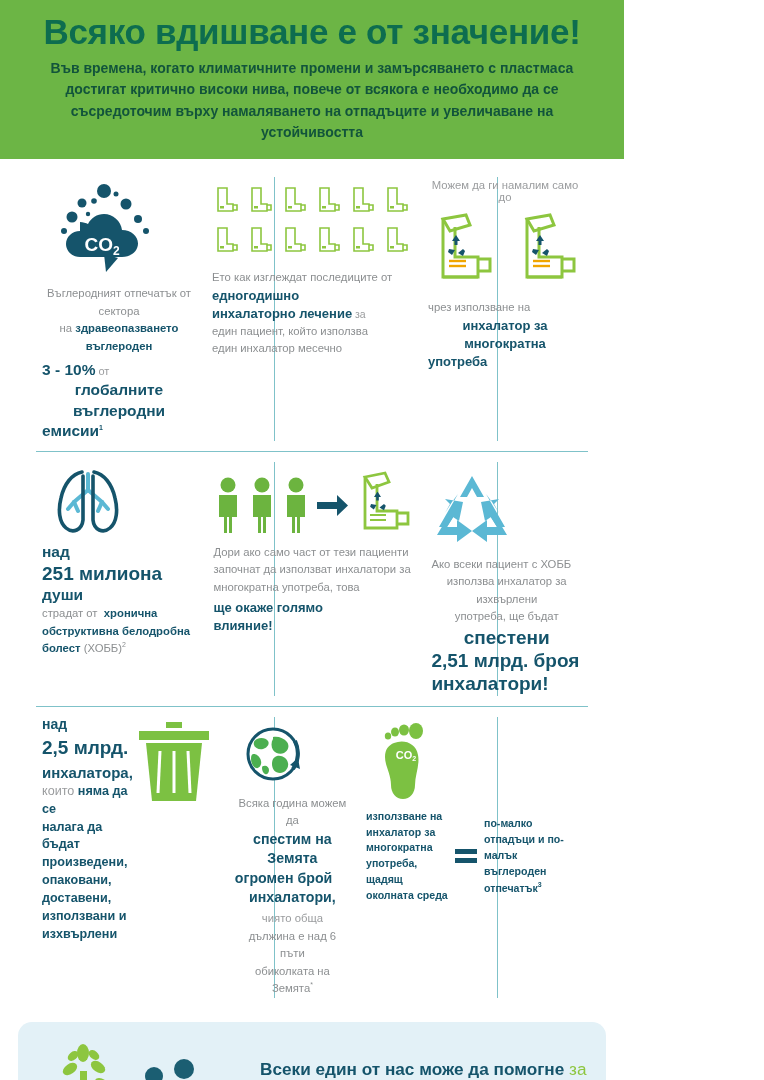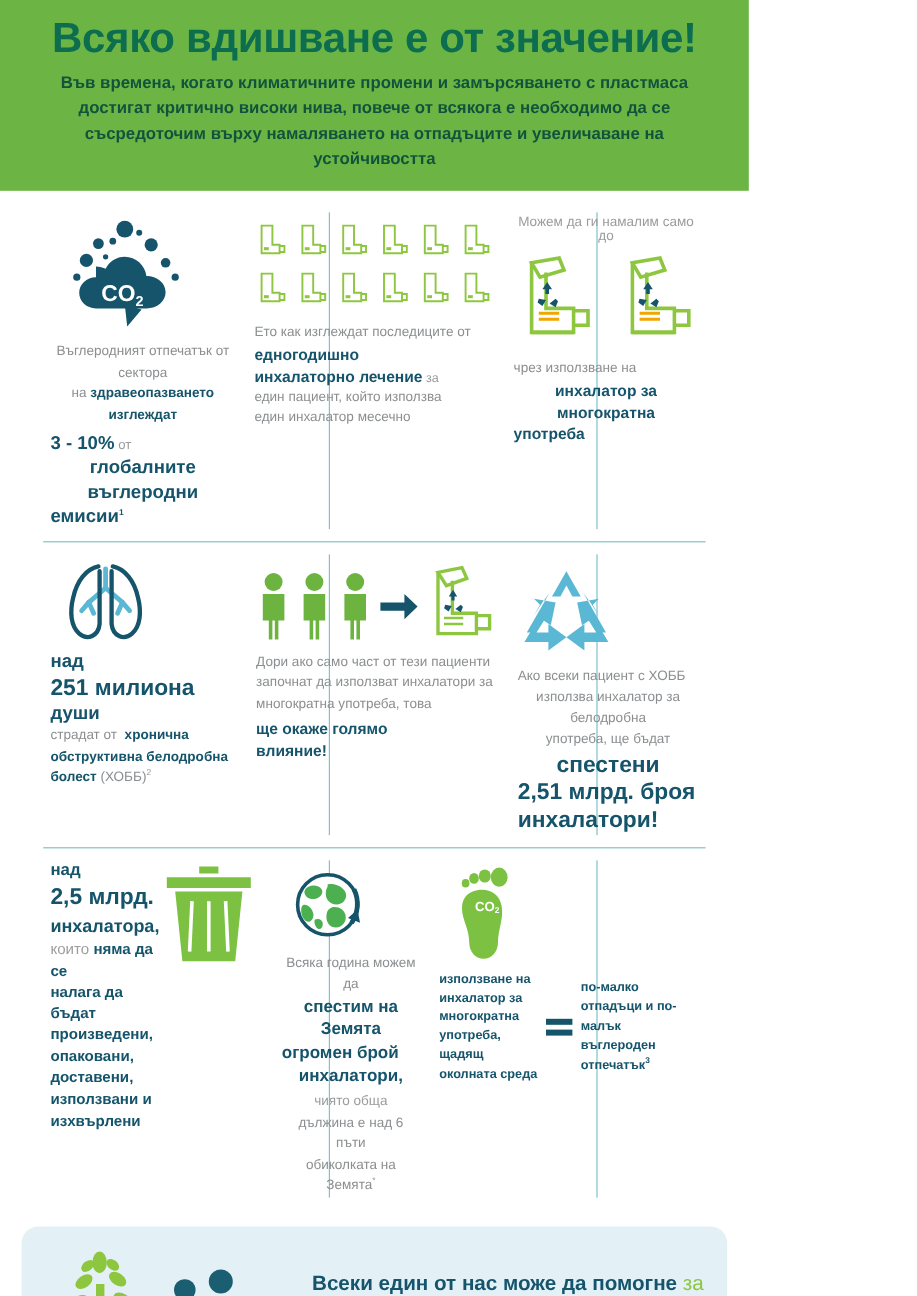--- a/index.html
+++ b/index.html
@@ -142,21 +142,21 @@
               <circle cx="104" cy="52" r="3"></circle>
                 <circle cx="46" cy="35" r="2.2"></circle>
               <path d="M38 52c-8 0-14 6-14 13s6 13 14 13h42c9 0 16-6 16-13.5S89 51 80 51c-1-9-9-16-18-16-7 0-13 4-16 10-2-1-5-2-8-2z"></path>
               <path d="M62 75l2 18 12-14z"></path>
             </g>
             <text x="60" y="72" font-size="19" font-weight="bold" fill="#ffffff" text-anchor="middle" font-family="Liberation Sans, sans-serif">CO<tspan font-size="12" dy="4">2</tspan></text>
           </svg>
         </div>
         <div class="txt blk">Въглеродният отпечатък от сектора</div>
         <div class="txt">
-          <span>на </span><b>здравеопазването</b><b> изглеждат</b>
+          <span>на </span><b>здравеопазването</b><b> въглероден</b>
         </div>
         <div class="big" style="margin-top:5px;">
           <span>3 - 10%</span><span class="gray" style="font-size:11px;"> от</span>
         </div>
         <div class="big">глобалните въглеродни</div>
         <div class="big">
           <span>емисии</span><sup>1</sup>
         </div>
       </div>
 
@@ -391,21 +391,21 @@
             <g fill="#5bb8d4">
               <path d="M41 4 L53 25 L46 25 L41 16 L36 25 L29 25 Z"></path>
               <path d="M55 22 L74 55 L66 55 L60 45 L54 49 L50 30 L68 27 L63 32 L68 41 L61 30 Z"></path>
               <path d="M58 33 L76 63 L56 63 L56 70 L41 59 L56 48 L56 55 L66 55 L52 33 Z"></path>
               <path d="M24 33 L6 63 L26 63 L26 70 L41 59 L26 48 L26 55 L16 55 L30 33 Z" transform="translate(0,0)"></path>
               <path d="M27 22 L8 55 L16 55 L22 45 L28 49 L32 30 L14 27 L19 32 L14 41 L21 30 Z"></path>
             </g>
           </svg>
         </div>
         <div class="txt">Ако всеки пациент с ХОББ</div>
-        <div class="txt">използва инхалатор за белодробна</div>
+        <div class="txt">използва инхалатор за изхвърлени</div>
         <div class="txt">
           <span>употреба, ще бъдат </span><span class="huge">спестени</span>
         </div>
         <div class="huge">2,51 млрд. броя</div>
         <div class="huge">инхалатори!</div>
       </div>
     </div>
 
     <div class="hline"></div>
 

